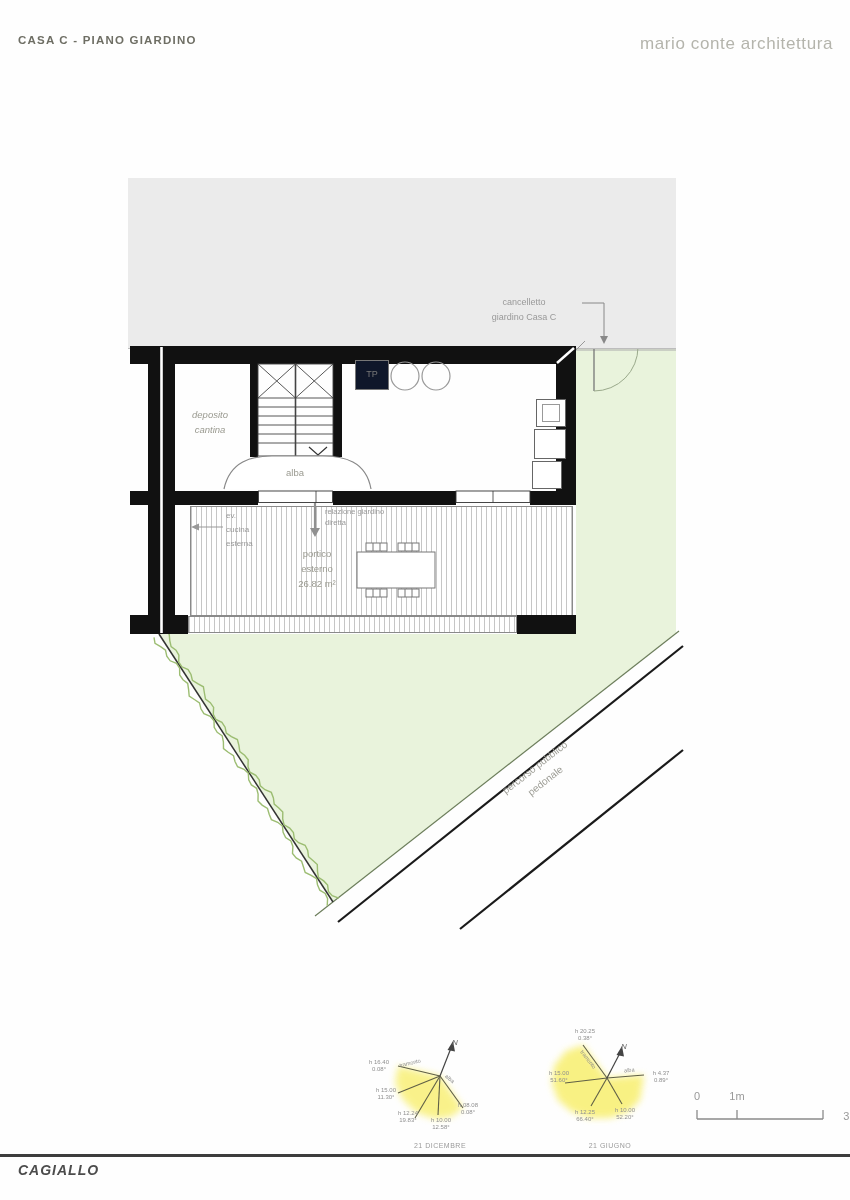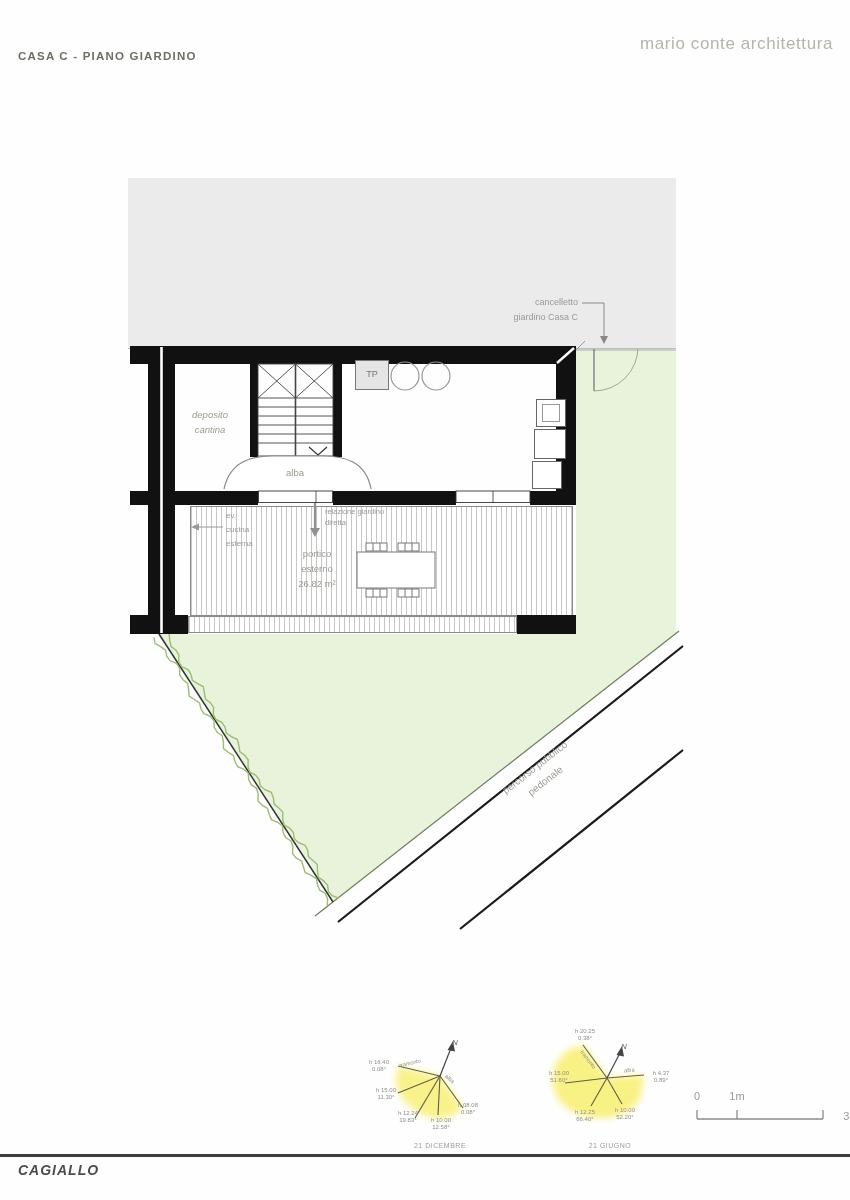--- a/index.html
+++ b/index.html
@@ -13,21 +13,21 @@
   .studio{font-size:17px;letter-spacing:.6px;color:#b4b4ac;}
   .footer-loc{font-size:14px;font-weight:600;letter-spacing:1px;color:#4c4c4c;}
   .rule{background:#3d3d3d;}
   
   .mass{background:#ebebeb;border-bottom:1px solid #bdbdbd;}
   .wall{background:#111;}
   .hatch{background:#fff repeating-linear-gradient(90deg,#c6c6c6 0 1px,transparent 1px 5px);
          border:1px solid #8a8a8a;box-sizing:border-box;}
   .cab{background:#fff;border:1.2px solid #666;box-sizing:border-box;}
   .cab-inner{background:#fff;border:1px solid #999;box-sizing:border-box;}
-  .tpbox{background:#e5e5e5;border:1.5px solid #777;box-sizing:border-box;
+  .tpbox{background:#0f172a;border:1.5px solid #777;box-sizing:border-box;
          color:#777;font-size:9px;text-align:center;line-height:27px;}
   
   .lab{color:#9a9a90;text-align:center;}
   .room{font-size:9.5px;line-height:15px;}
   .small{font-size:8px;line-height:14px;text-align:left;color:#999;}
   .tiny{font-size:7.5px;line-height:11px;text-align:left;color:#999;}
   .note{font-size:9px;line-height:15px;color:#999;}
   .garden-lab{font-size:10px;line-height:21px;}
   .path-lab{font-size:10px;line-height:17px;color:#9b9b93;transform:rotate(-38deg);}
   
@@ -36,21 +36,21 @@
   .sunword{position:absolute;font-size:5.5px;color:#8f8f8f;}
   .north{position:absolute;font-size:8px;font-style:italic;color:#666;}
   .caption{position:absolute;font-size:7px;letter-spacing:.5px;color:#9a9a9a;text-align:center;}
   .scale-lab{position:absolute;font-size:11px;color:#999;text-align:center;}
 </style>
 </head>
 <body>
 
 <div id="page">
 
-  <div class="abs title" style="left:18px;top:34px;margin-top:16px;">CASA C - PIANO GIARDINO</div>
+  <div class="abs title" style="left:18px;top:34px;">CASA C - PIANO GIARDINO</div>
   <div class="abs studio" style="right:17px;top:34px;">mario conte architettura</div>
 
   <svg width="850" height="1200" viewBox="0 0 850 1200">
     <polygon points="576,348 676,348 676,633 333,902 158,634 576,634" fill="#e9f3dc"></polygon>
     <polyline points="679,631 315,916" fill="none" stroke="#6b7d5a" stroke-width="1.2"></polyline>
     <line x1="683" y1="646" x2="338" y2="922" stroke="#1a1a1a" stroke-width="2.2"></line>
     <line x1="683" y1="750" x2="460" y2="929" stroke="#1a1a1a" stroke-width="2.2"></line>
     <line x1="159" y1="634" x2="333" y2="902" stroke="#333" stroke-width="1.5"></line>
     <path id="hedge-a" d="M154.0,637.3L155.0,643.4L160.6,646.6L165.5,650.2L166.8,656.1L170.2,660.8L176.5,663.4L179.6,668.2L179.7,675.0L183.0,679.7L187.7,683.4L188.6,689.6L189.2,696.0L194.4,699.5L199.5,702.9L200.9,708.8L203.9,713.7L210.3,716.3L214.0,720.7L214.2,727.4L217.2,732.3L222.2,735.8L223.4,741.9L223.5,748.6L228.2,752.3L233.5,755.7L235.0,761.5L237.6,766.7L244.0,769.3L248.3,773.3L248.7,779.9L251.4,784.9L256.6,788.3L258.1,794.1L258.0,801.0L262.1,805.1L267.5,808.5L269.2,814.2L271.4,819.6L277.7,822.3L282.4,826.0L283.1,832.3L285.6,837.5L290.9,840.9L292.9,846.4L292.5,853.4L296.2,857.9L301.6,861.2L303.4,866.8L305.2,872.5L311.2,875.3L316.5,878.7L317.5,884.9L319.8,890.2L325.2,893.5L327.6,898.7L327.2,905.8" fill="none" stroke="#9cbd72" stroke-width="1.4"></path>
     <path id="hedge-b" d="M164.0,630.7L169.2,634.2L169.8,640.6L171.1,646.6L176.0,650.2L178.9,655.1L178.7,662.0L181.9,666.8L188.1,669.6L191.0,674.5L192.4,680.3L197.7,683.7L203.4,686.8L204.4,693.0L205.5,699.1L210.3,702.7L213.6,707.4L213.3,714.4L215.9,719.5L221.9,722.4L225.1,727.2L226.3,733.2L231.4,736.7L237.4,739.6L238.9,745.4L239.8,751.6L244.6,755.3L248.2,759.8L248.0,766.7L249.9,772.2L255.8,775.3L259.2,779.8L260.3,785.9L265.0,789.7L271.3,792.4L273.4,797.9L274.2,804.1L278.8,808.0L282.8,812.1L282.7,819.0L284.1,824.9L289.7,828.1L293.4,832.5L294.3,838.7L298.6,842.7L305.1,845.3L307.7,850.4L308.5,856.7L312.9,860.6L317.3,864.5L317.5,871.3L318.4,877.4L323.7,880.9L327.6,885.1L328.4,891.4L332.2,895.7L338.8,898.2" fill="none" stroke="#9cbd72" stroke-width="1.4"></path>
@@ -182,21 +182,21 @@
     </g>
 
     <g stroke="#8a8a8a" stroke-width="1.3" fill="none">
       <line x1="697" y1="1119" x2="823" y2="1119"></line>
       <line x1="697" y1="1110" x2="697" y2="1119"></line>
       <line x1="737" y1="1110" x2="737" y2="1119"></line>
       <line x1="823" y1="1110" x2="823" y2="1119"></line>
     </g>
   </svg>
 
-  <div class="abs lab note pre" style="left:470px;top:295px;width:108px;text-align:right;">cancelletto
+  <div class="abs lab note pre" style="left:470px;top:295px;width:108px;text-align:center;">cancelletto
 giardino Casa C</div>
   <div class="abs lab room pre" style="left:177px;top:407px;width:66px;font-style:italic;">deposito
 cantina</div>
   <div class="abs lab room pre" style="left:265px;top:465px;width:60px;">alba</div>
   <div class="abs small pre" style="left:226px;top:509px;width:50px;">ev.
 cucina
 esterna</div>
   <div class="abs tiny pre" style="left:325px;top:506px;width:92px;">relazione giardino
 diretta</div>
   <div class="abs lab room pre" style="left:277px;top:546px;width:80px;">portico

